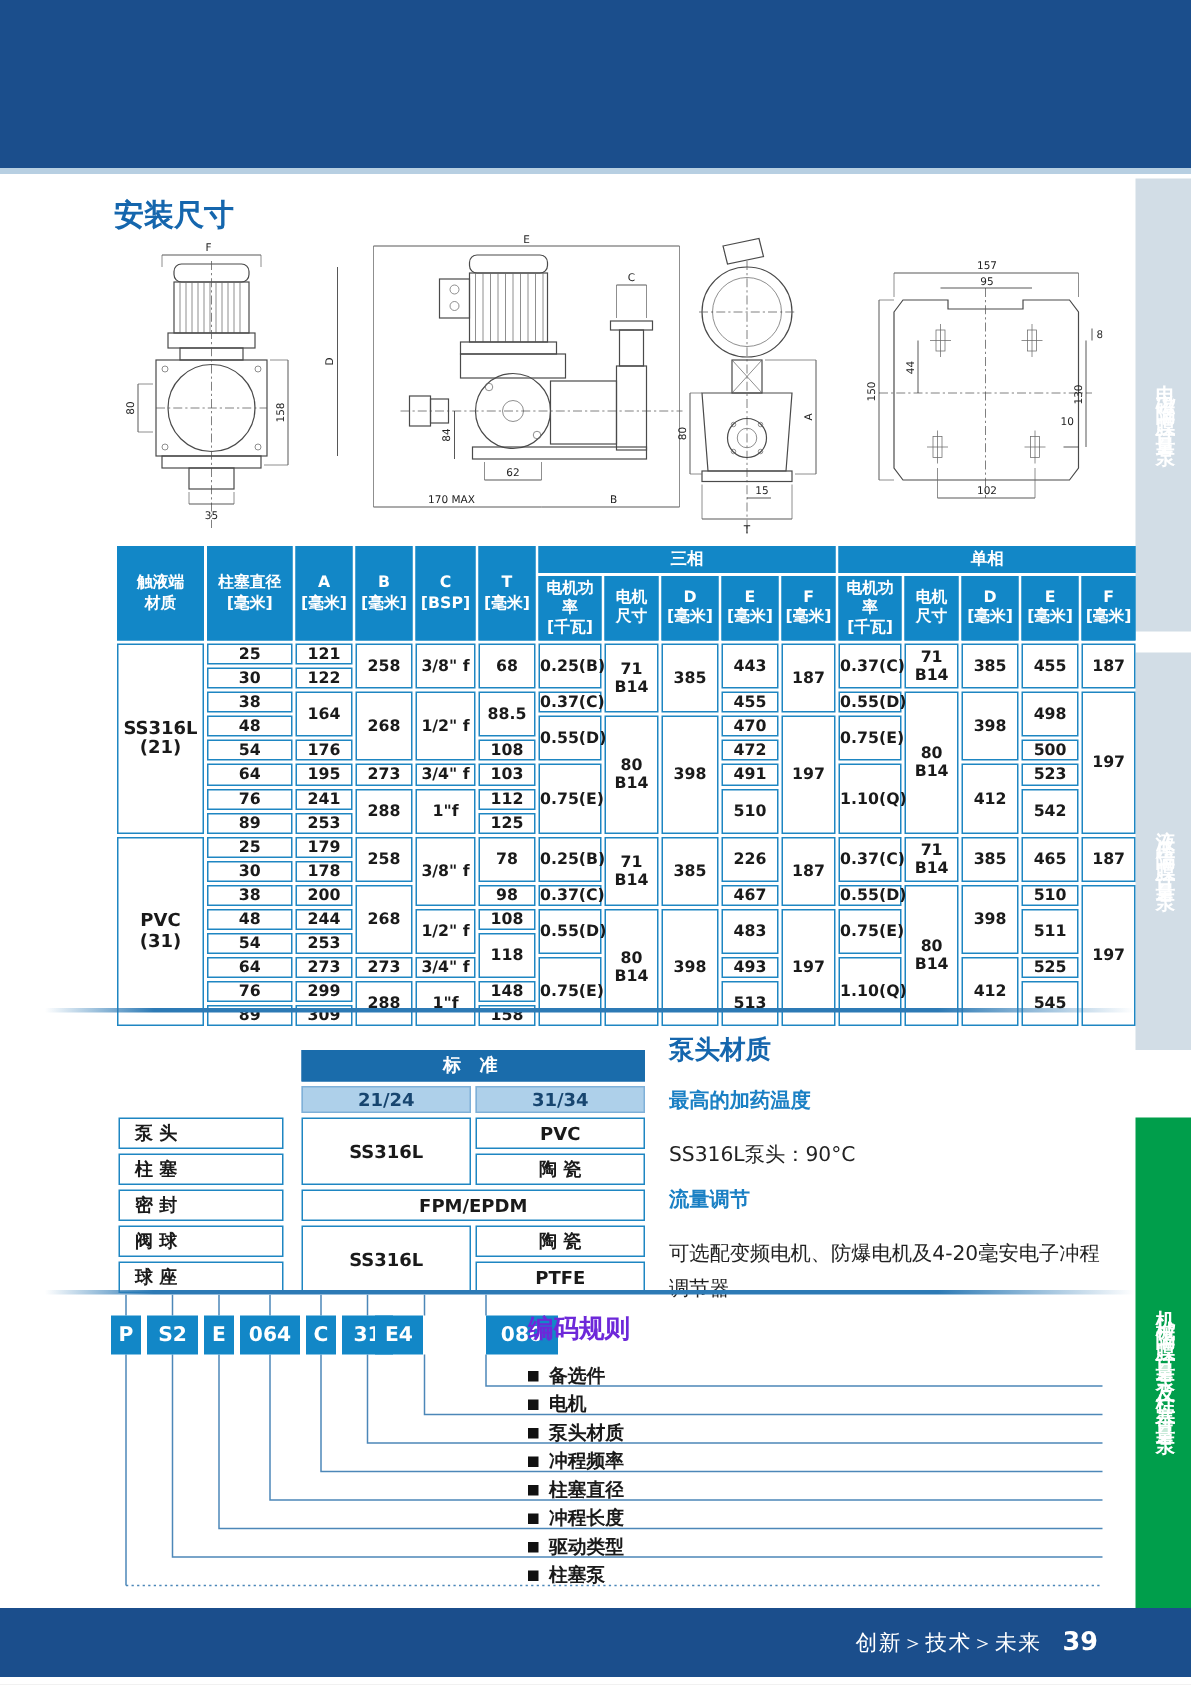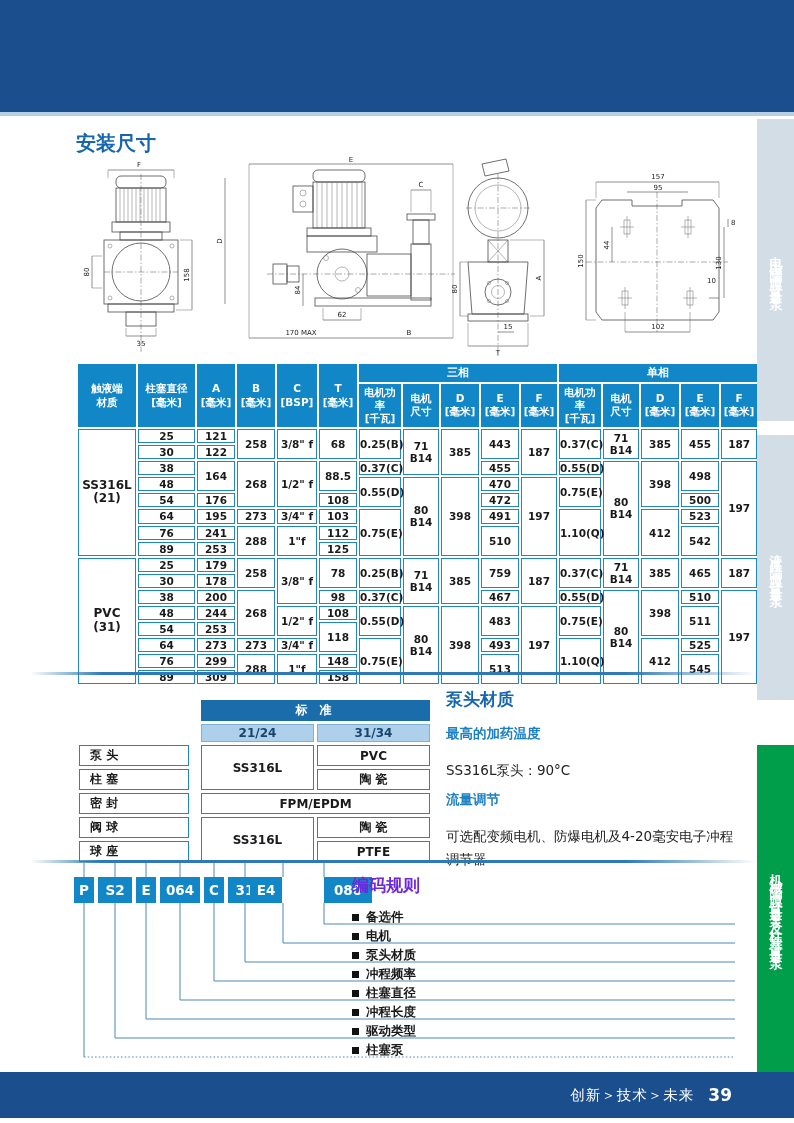--- a/index.html
+++ b/index.html
@@ -391,21 +391,21 @@
             <td rowspan="8" class="mat">PVC
 (31)</td>
             <td>25</td>
             <td rowspan="1">179</td>
             <td rowspan="2">258</td>
             <td rowspan="3">3/8" f</td>
             <td rowspan="2">78</td>
             <td rowspan="2">0.25(B)</td>
             <td rowspan="3">71 B14</td>
             <td rowspan="3">385</td>
-            <td rowspan="2">759</td>
+            <td rowspan="2">226</td>
             <td rowspan="3">187</td>
             <td rowspan="2">0.37(C)</td>
             <td rowspan="2">71 B14</td>
             <td rowspan="2">385</td>
             <td rowspan="2">465</td>
             <td rowspan="2">187</td>
           </tr>
           <tr>
             <td>30</td>
             <td rowspan="1">178</td>

